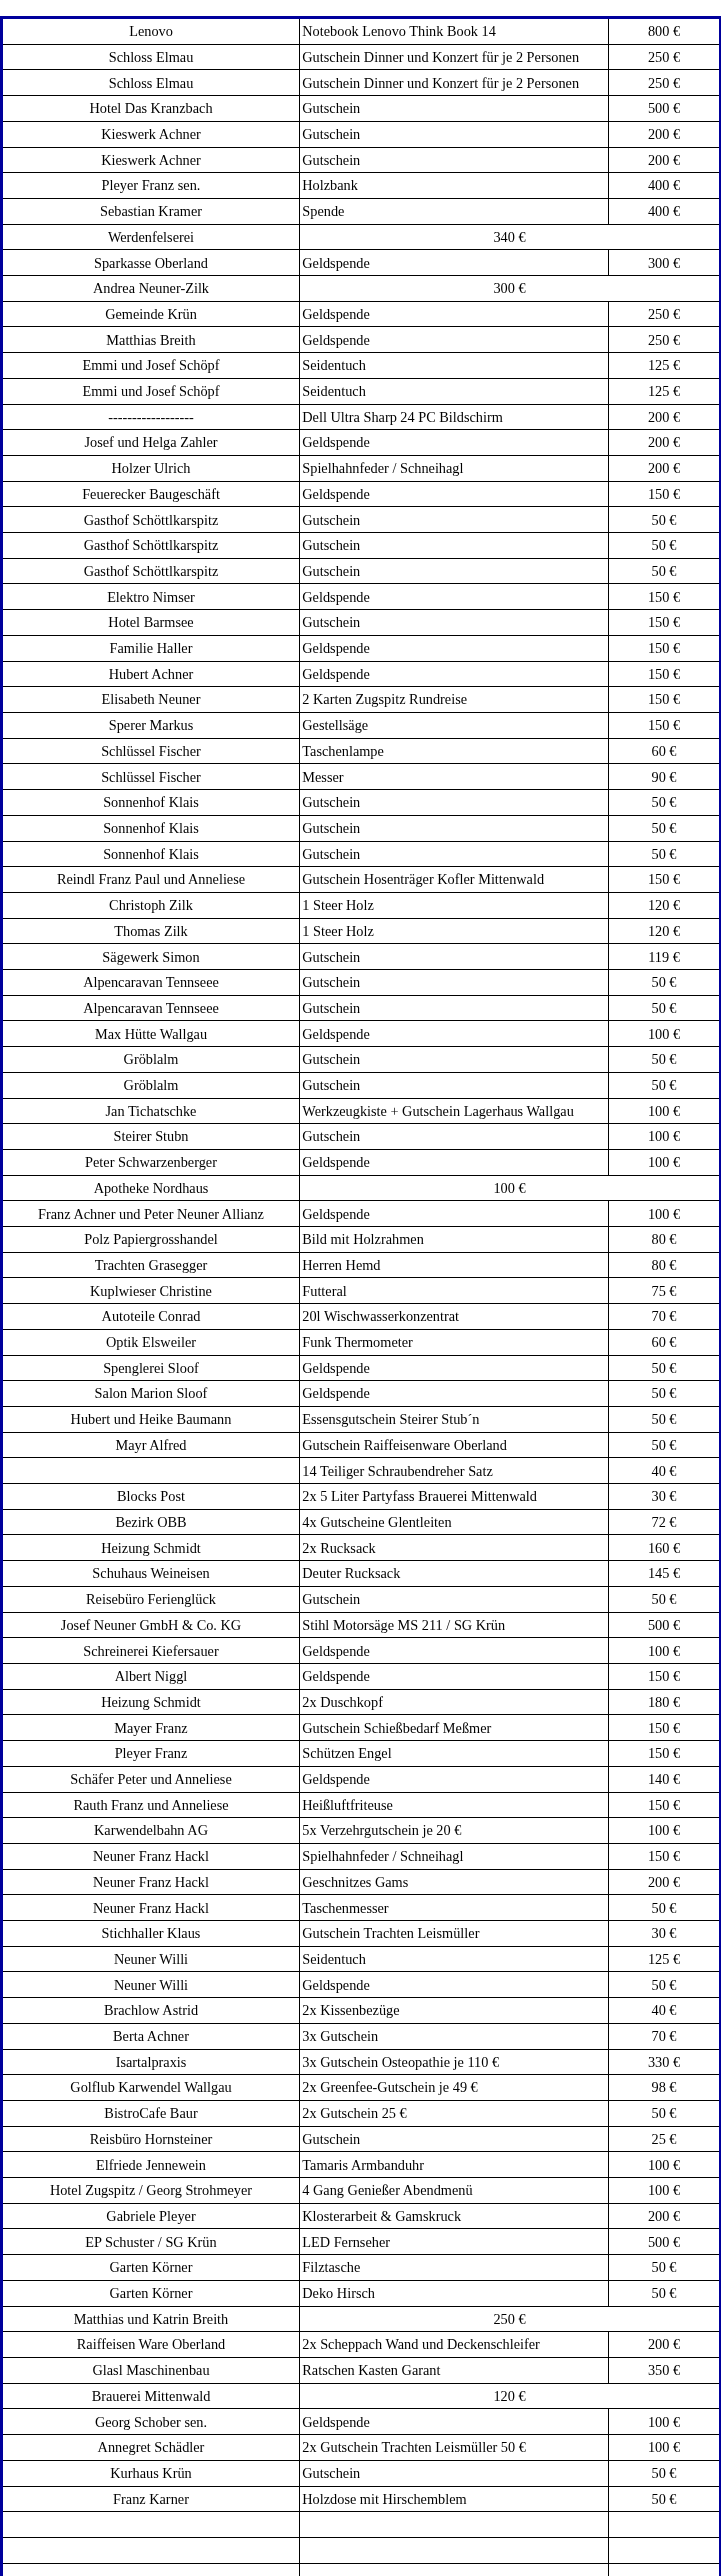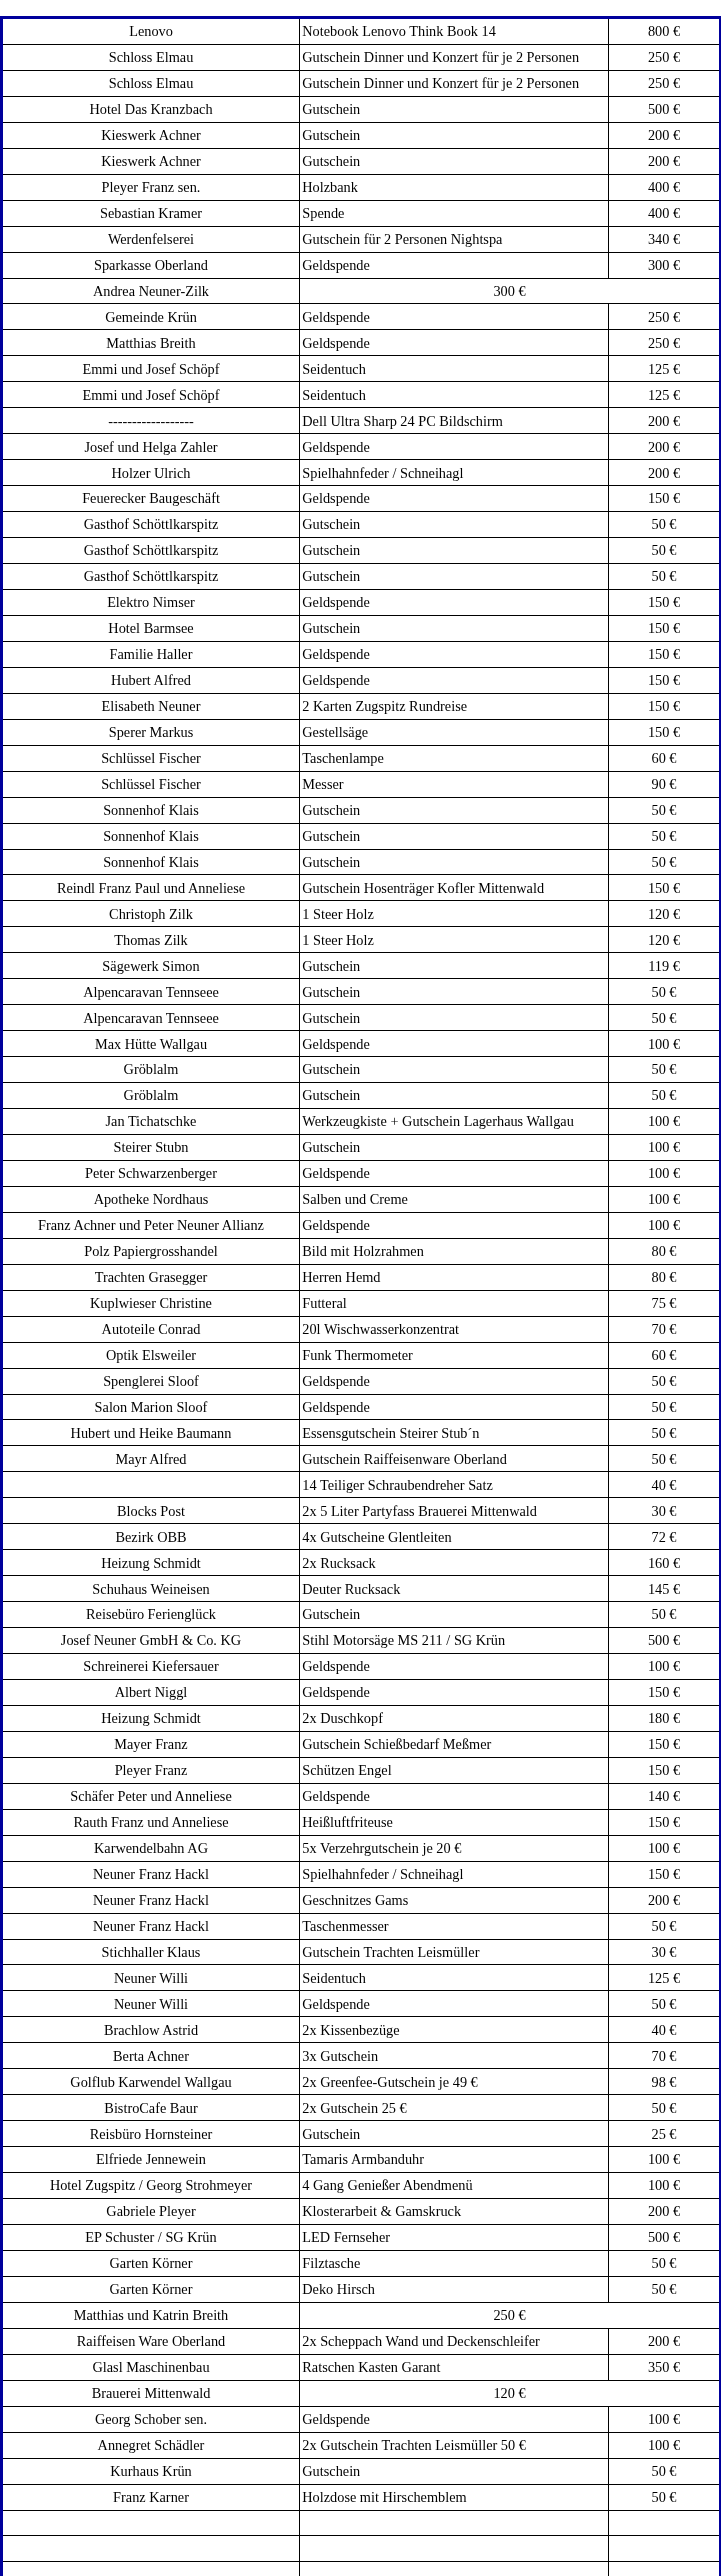--- a/index.html
+++ b/index.html
@@ -103,21 +103,20 @@
   </div>
 
   <div class="row">
     <div class="cell cell-donor">Sebastian Kramer</div>
     <div class="cell cell-item">Spende</div>
     <div class="cell cell-value">400 €</div>
   </div>
 
   <div class="row">
     <div class="cell cell-donor">Werdenfelserei</div>
-    <div class="cell cell-item">Gutschein für 2 Personen Nightspa</div>
     <div class="cell cell-value">340 €</div>
   </div>
 
   <div class="row">
     <div class="cell cell-donor">Sparkasse Oberland</div>
     <div class="cell cell-item">Geldspende</div>
     <div class="cell cell-value">300 €</div>
   </div>
 
   <div class="row">
@@ -203,21 +202,21 @@
     <div class="cell cell-value">150 €</div>
   </div>
 
   <div class="row">
     <div class="cell cell-donor">Familie Haller</div>
     <div class="cell cell-item">Geldspende</div>
     <div class="cell cell-value">150 €</div>
   </div>
 
   <div class="row">
-    <div class="cell cell-donor">Hubert Alfred</div>
+    <div class="cell cell-donor">Hubert Achner</div>
     <div class="cell cell-item">Geldspende</div>
     <div class="cell cell-value">150 €</div>
   </div>
 
   <div class="row">
     <div class="cell cell-donor">Elisabeth Neuner</div>
     <div class="cell cell-item">2 Karten Zugspitz Rundreise</div>
     <div class="cell cell-value">150 €</div>
   </div>
 
@@ -324,21 +323,20 @@
   </div>
 
   <div class="row">
     <div class="cell cell-donor">Peter Schwarzenberger</div>
     <div class="cell cell-item">Geldspende</div>
     <div class="cell cell-value">100 €</div>
   </div>
 
   <div class="row">
     <div class="cell cell-donor">Apotheke Nordhaus</div>
-    <div class="cell cell-item">Salben und Creme</div>
     <div class="cell cell-value">100 €</div>
   </div>
 
   <div class="row">
     <div class="cell cell-donor">Franz Achner und Peter Neuner Allianz</div>
     <div class="cell cell-item">Geldspende</div>
     <div class="cell cell-value">100 €</div>
   </div>
 
   <div class="row">
@@ -526,20 +524,25 @@
     <div class="cell cell-item">2x Kissenbezüge</div>
     <div class="cell cell-value">40 €</div>
   </div>
 
   <div class="row">
     <div class="cell cell-donor">Berta Achner</div>
     <div class="cell cell-item">3x Gutschein</div>
     <div class="cell cell-value">70 €</div>
   </div>
 
+  <div class="row">
+    <div class="cell cell-donor">Isartalpraxis</div>
+    <div class="cell cell-item">3x Gutschein Osteopathie je 110 €</div>
+    <div class="cell cell-value">330 €</div>
+  </div>
 
   <div class="row">
     <div class="cell cell-donor">Golflub Karwendel Wallgau</div>
     <div class="cell cell-item">2x Greenfee-Gutschein je 49 €</div>
     <div class="cell cell-value">98 €</div>
   </div>
 
   <div class="row">
     <div class="cell cell-donor">BistroCafe Baur</div>
     <div class="cell cell-item">2x Gutschein 25 €</div>

